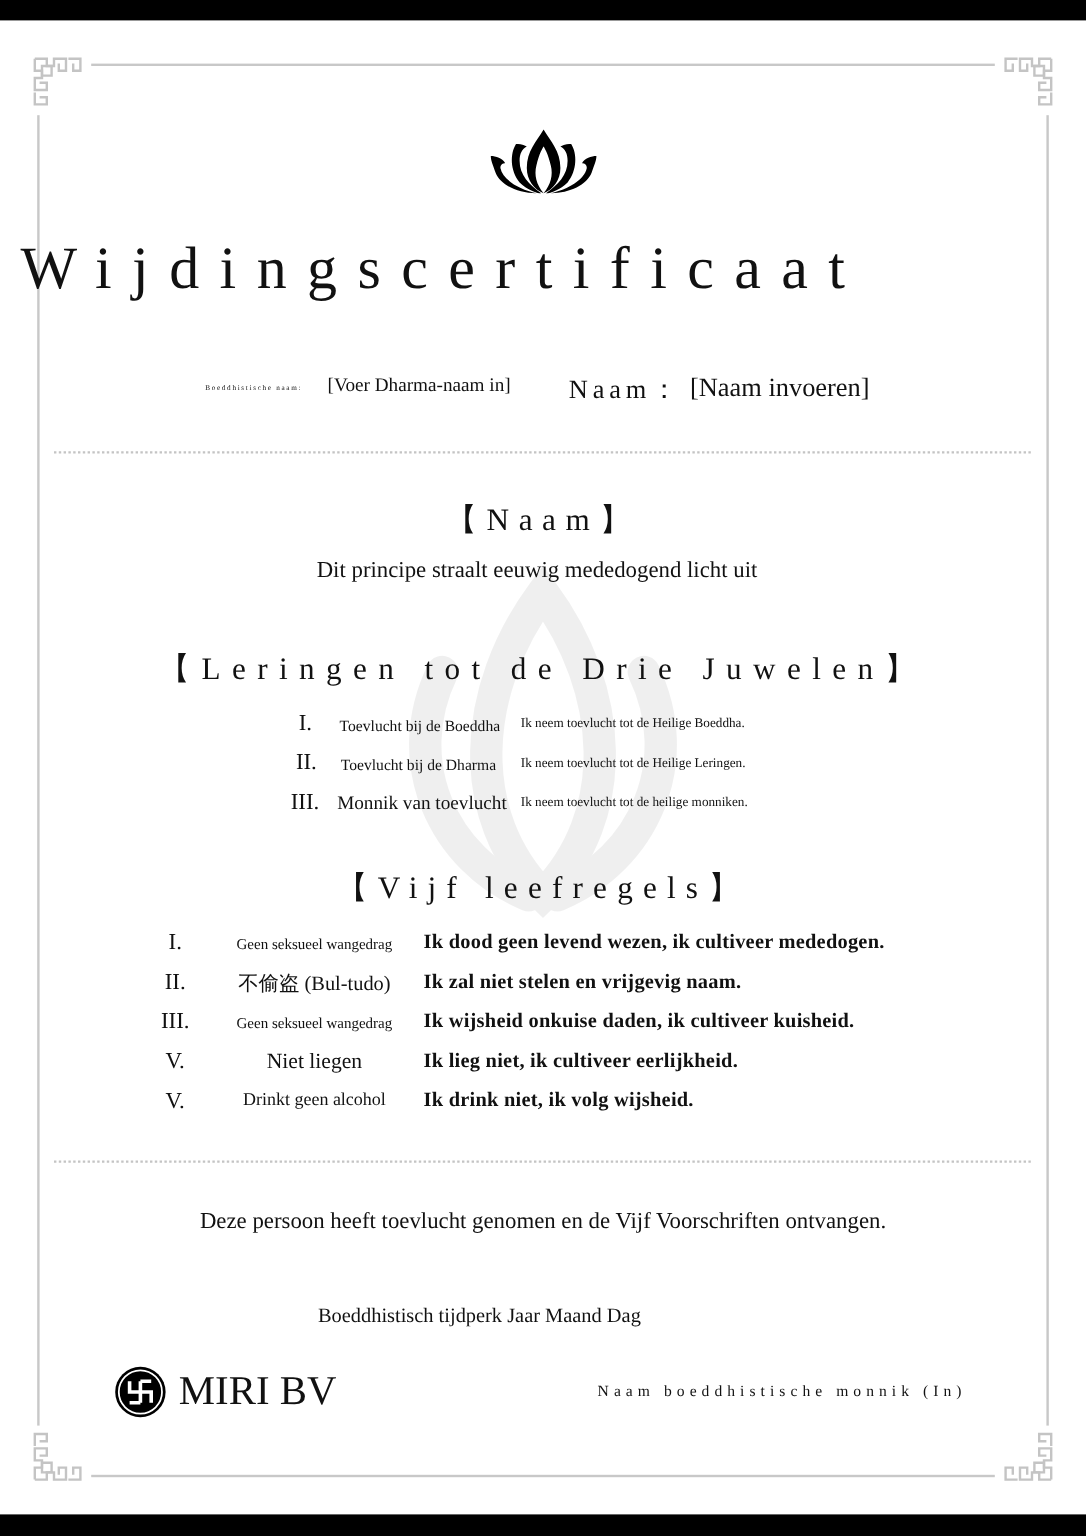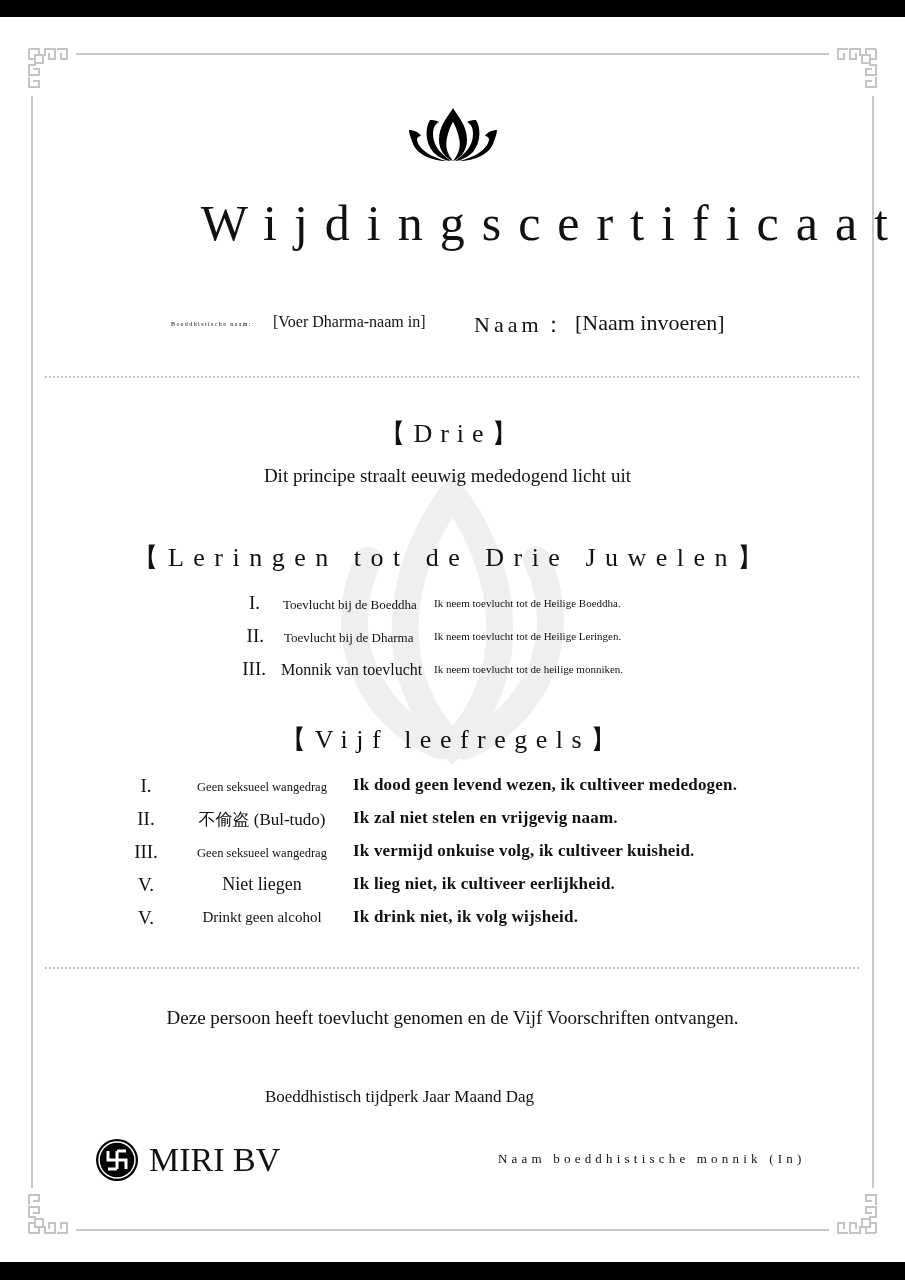--- a/index.html
+++ b/index.html
@@ -22,21 +22,21 @@
     .frame-line { position: absolute; background: #c8c8c8; }
     .fl-top { left: 76px; top: 53px; width: 753px; height: 2px; }
     .fl-bottom { left: 76px; top: 1229px; width: 753px; height: 2px; }
     .fl-left { left: 31px; top: 96px; width: 2px; height: 1092px; }
     .fl-right { left: 872px; top: 96px; width: 2px; height: 1092px; }
 
     .lotus { position: absolute; left: 403px; top: 106px; width: 100px; height: 56px; }
     .watermark { position: absolute; left: 300px; top: 470px; width: 305px; height: 300px; opacity: 0.06; }
 
     .title {
-      position: absolute; left: 0; top: 188px; width: 905px; text-align: right;
+      position: absolute; left: 0; top: 188px; width: 905px; text-align: left;
       font-size: 50px; letter-spacing: 17px; text-indent: 17px; line-height: 70px;
       font-family: "Liberation Serif", serif;
     }
 
     .names { position: absolute; top: 310px; left: 0; width: 905px; height: 30px; }
     .dharma-label { position: absolute; left: 171px; top: 11px; font-size: 6px; letter-spacing: 1.4px; }
     .dharma-value { position: absolute; left: 273px; top: 3px; font-size: 16px; }
     .name-label { position: absolute; left: 474px; top: 0; font-size: 22px; letter-spacing: 4px; }
     .name-value { position: absolute; left: 575px; top: 0; font-size: 22px; }
 
@@ -150,21 +150,21 @@
 
 <div class="names">
   <span class="dharma-label">Boeddhistische naam:</span>
   <span class="dharma-value">[Voer Dharma-naam in]</span>
   <span class="name-label">Naam：</span>
   <span class="name-value">[Naam invoeren]</span>
 </div>
 
 <div class="dotted dot1"></div>
 
-<div class="heading h-frans">【Drie】</div>
+<div class="heading h-frans">【Naam】</div>
 <div class="frans-text">
   <div>Dit principe straalt eeuwig mededogend licht uit</div>
 </div>
 
 <div class="heading h-refuge">【Leringen tot de Drie Juwelen】</div>
 
 <div class="refuge-row" style="top:592px;">
   <span class="num" style="left:200px;">I.</span>
   <span class="name" style="left:283px; top:5px;">Toevlucht bij de Boeddha</span>
   <span class="desc">Ik neem toevlucht tot de Heilige Boeddha.</span>
@@ -188,21 +188,21 @@
   <span class="desc">Ik dood geen levend wezen, ik cultiveer mededogen.</span>
 </div>
 <div class="precept-row" style="top:808px;">
   <span class="num" style="left:116px;">II.</span>
   <span class="name" style="top:0px; font-size:17px;">不偷盗 (Bul-tudo)</span>
   <span class="desc">Ik zal niet stelen en vrijgevig naam.</span>
 </div>
 <div class="precept-row" style="top:841px;">
   <span class="num" style="left:116px;">III.</span>
   <span class="name" style="top:5px; font-size:12.5px;">Geen seksueel wangedrag</span>
-  <span class="desc">Ik vermijd onkuise volg, ik cultiveer kuisheid.</span>
+  <span class="desc">Ik wijsheid onkuise daden, ik cultiveer kuisheid.</span>
 </div>
 <div class="precept-row" style="top:874px;">
   <span class="num" style="left:116px;">V.</span>
   <span class="name" style="top:0px; font-size:18px;">Niet liegen</span>
   <span class="desc">Ik lieg niet, ik cultiveer eerlijkheid.</span>
 </div>
 <div class="precept-row" style="top:907px;">
   <span class="num" style="left:116px;">V.</span>
   <span class="name" style="top:2px; font-size:15px;">Drinkt geen alcohol</span>
   <span class="desc">Ik drink niet, ik volg wijsheid.</span>

